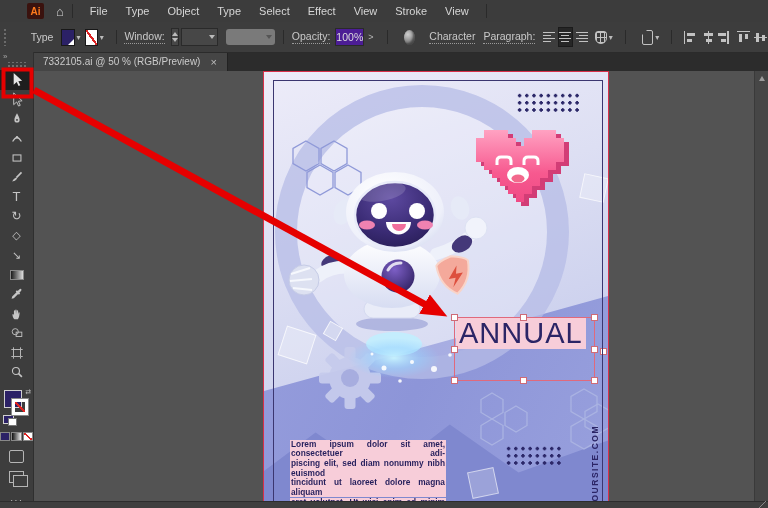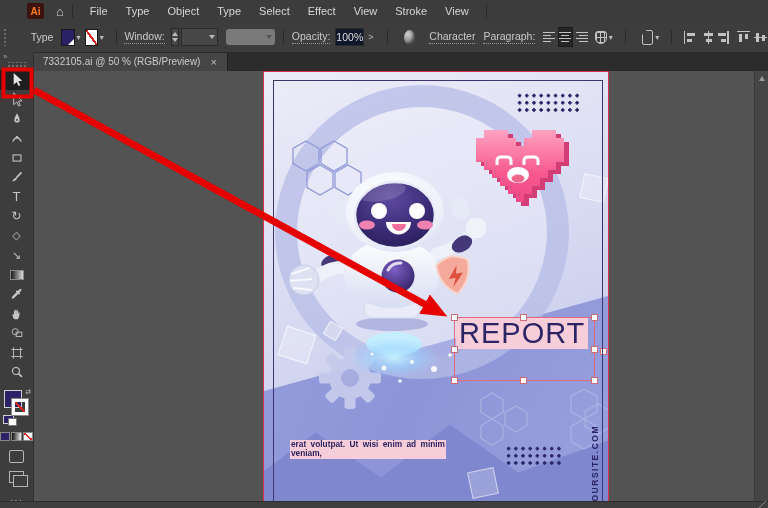--- a/index.html
+++ b/index.html
@@ -29,21 +29,21 @@
   .dotted{border-bottom:1px dotted #9a9a9a;padding-bottom:1px}
   .stepper{width:9px;height:16px;background:#474747;border:1px solid #2a2a2a;display:flex;flex-direction:column;
            align-items:center;justify-content:space-evenly;margin-left:6px}
   .tri-up{border-left:3px solid transparent;border-right:3px solid transparent;border-bottom:4px solid #bbb}
   .tri-dn{border-left:3px solid transparent;border-right:3px solid transparent;border-top:4px solid #bbb}
   .dropbox{height:16px;background:#474747;border:1px solid #2a2a2a;display:flex;align-items:center;
            justify-content:flex-end;padding:0 2px;margin-left:2px}
   .brushdrop{width:62px;height:16px;background:#7a7a7a;border-radius:3px;margin-left:8px;display:flex;
              align-items:center;justify-content:flex-end;padding-right:3px}
   .brushdrop .tri-dn{border-top-color:#555}
-  .valbox{width:32px;height:16px;background:#0f172a;border:1px solid #2a2a2a;display:flex;align-items:center;
+  .valbox{width:32px;height:16px;background:#4c1d95;border:1px solid #2a2a2a;display:flex;align-items:center;
           justify-content:center;margin-left:5px;color:#ddd}
   .morebtn{margin:0 6px 0 4px;color:#bbb;font-size:9px}
   .sphere{width:15px;height:15px;border-radius:50%;margin:0 8px;
           background:radial-gradient(circle at 35% 30%,#cfcfcf,#8a8a8a 55%,#5f5f5f);
           box-shadow:inset -2px -2px 2px rgba(0,0,0,.4)}
   .alignbtn{width:18px;height:18px;display:flex;align-items:center;justify-content:center;margin:0 1px}
   .alignbtn.active{background:#262626;border:1px solid #1b1b1b}
   .pl{width:12px;height:10px;display:flex;flex-direction:column;justify-content:space-between}
   .pl i{display:block;height:1.4px;background:#c2c2c2}
   .pl.l i:nth-child(even){width:70%;align-self:flex-start}
@@ -453,35 +453,38 @@
             <circle cx="108" cy="282" r="1.5"></circle>
         </g>
       </g>
     </svg>
 
     <div class="dots top"></div>
     <div class="dots bottom"></div>
 
 
     <div class="titlebox">
-      <span class="tline">REPORT</span>
+      <span class="tline">ANNUAL</span>
       <span class="selframe"></span>
       <span class="h" style="left:-5px;top:-4px"></span>
       <span class="h" style="left:64px;top:-4px"></span>
       <span class="h" style="right:-5px;top:-4px"></span>
       <span class="h" style="left:-5px;top:28px"></span>
       <span class="h" style="right:-5px;top:28px"></span>
       <span class="h" style="right:-14px;top:30px"></span>
       <span class="h" style="left:-5px;bottom:-4px"></span>
       <span class="h" style="left:64px;bottom:-4px"></span>
       <span class="h" style="right:-5px;bottom:-4px"></span>
     </div>
 
 
     <div class="bodytext">
+      <div class="bl">Lorem ipsum dolor sit amet, consectetuer adi-</div>
+      <div class="bl">piscing elit, sed diam nonummy nibh euismod</div>
+      <div class="bl">tincidunt ut laoreet dolore magna aliquam</div>
       <div class="bl">erat volutpat. Ut wisi enim ad minim veniam,</div>
 
     </div>
 
     <div class="website">YOURSITE.COM</div>
 
     <div class="frame"></div>
   </div>
 </div>
 

